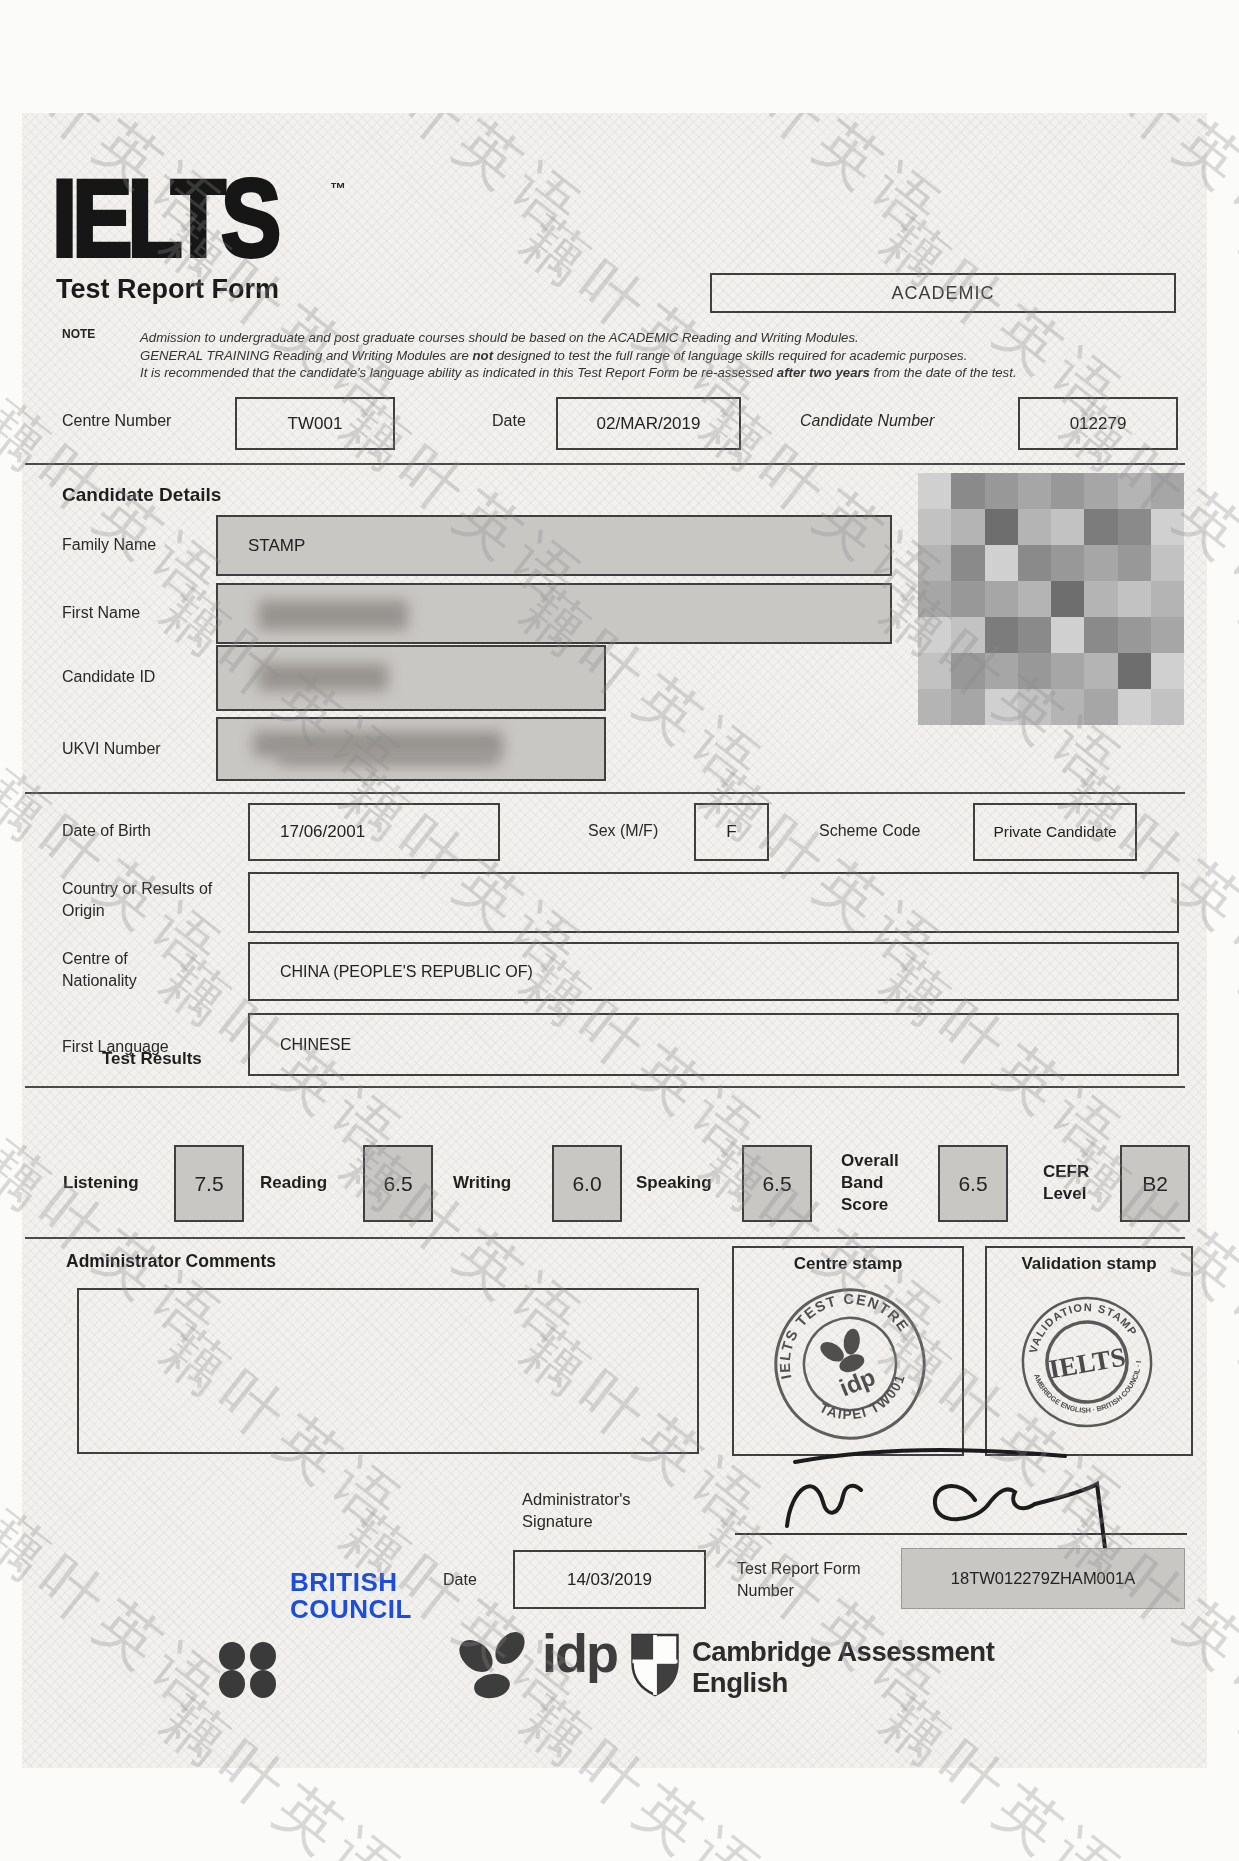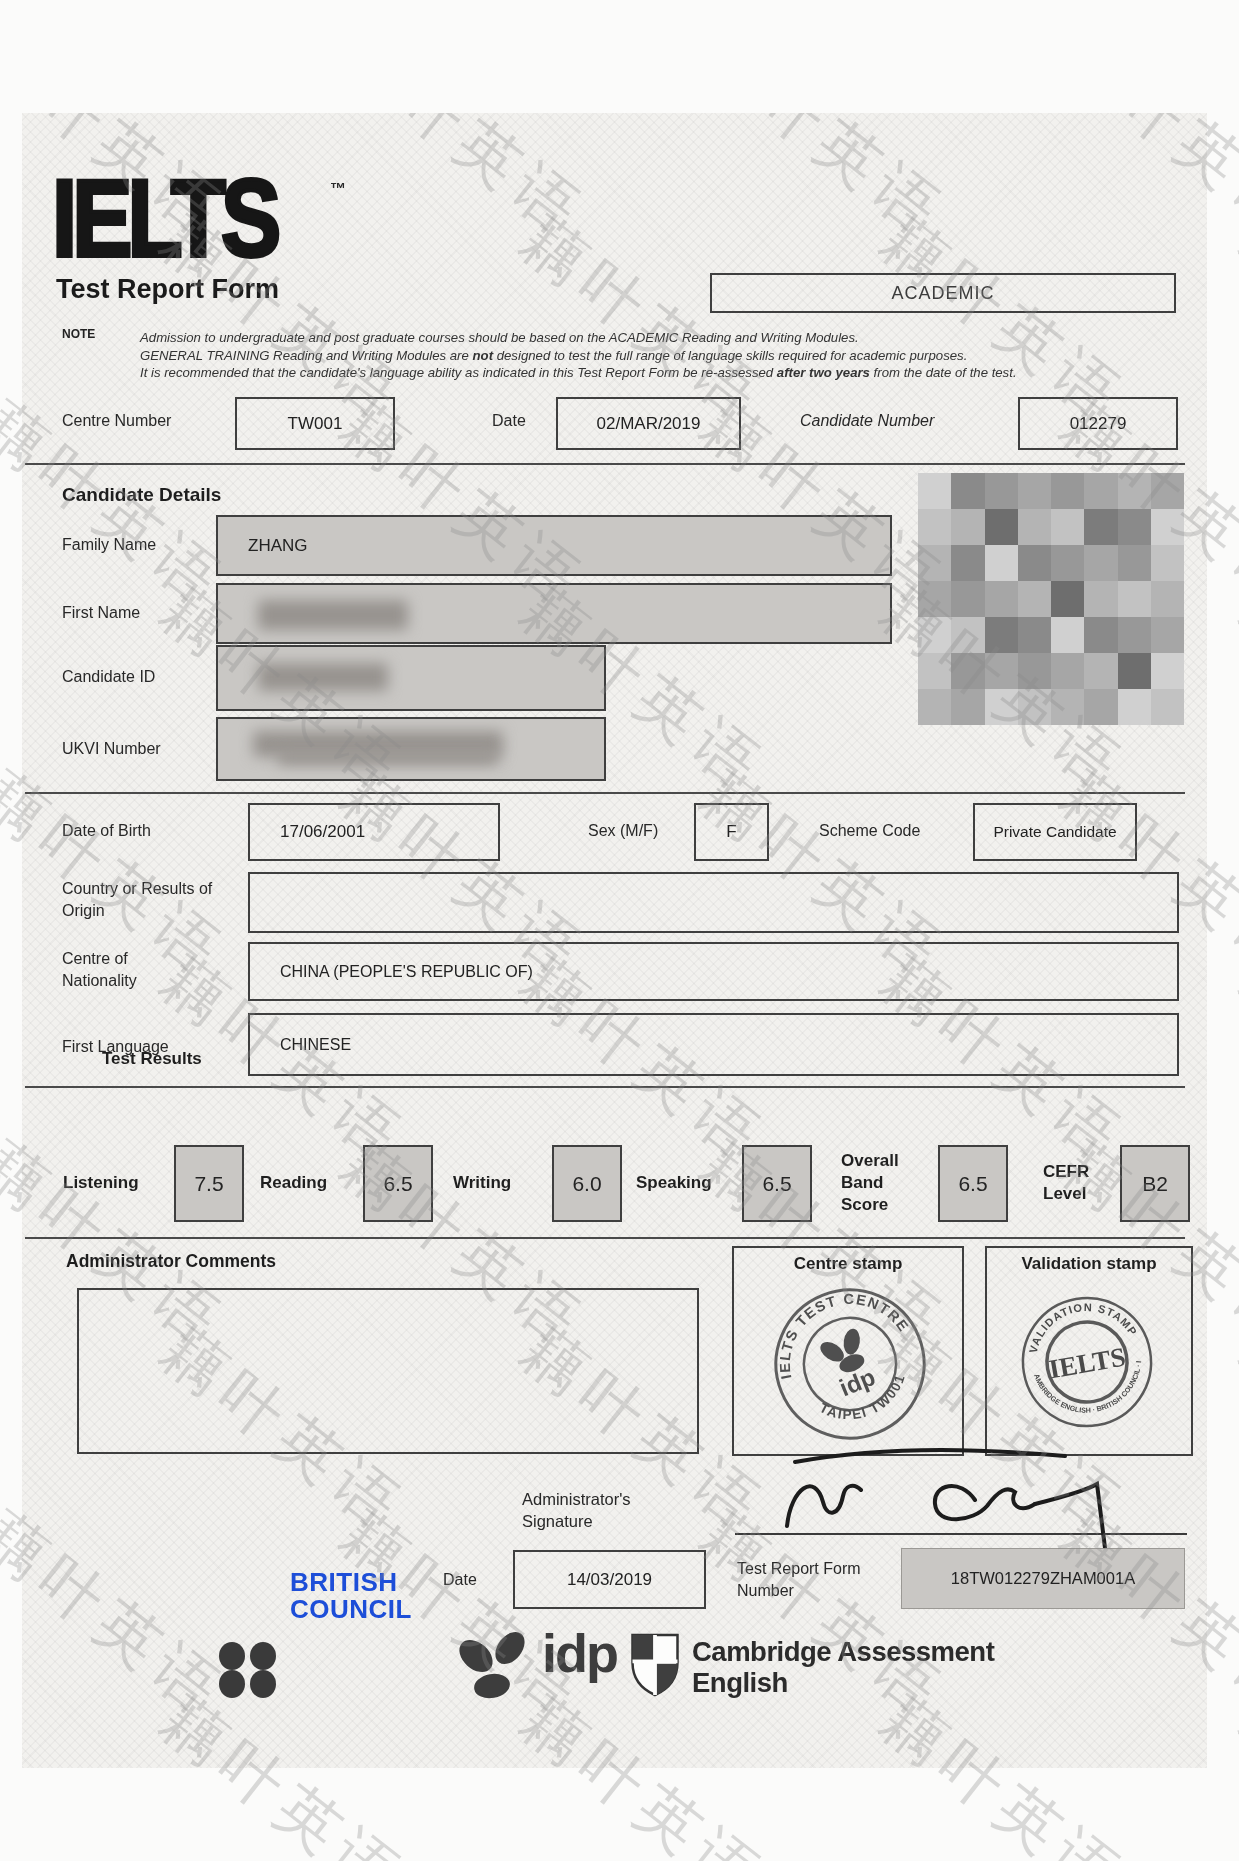--- a/index.html
+++ b/index.html
@@ -147,21 +147,21 @@
     <div id="centre-number-box" class="box">TW001</div>
     <div id="date-label" class="label">Date</div>
     <div id="date-box" class="box">02/MAR/2019</div>
     <div id="candidate-number-label" class="label">Candidate Number</div>
     <div id="candidate-number-box" class="box">012279</div>
     <div id="rule1" class="rule"></div>
 
     <div id="candidate-details-heading" class="heading">Candidate Details</div>
 
     <div id="family-name-label" class="label">Family Name</div>
-    <div id="family-name-box" class="box gray left-text">ZHANG</div>
+    <div id="family-name-box" class="box gray left-text">STAMP</div>
 
     <div id="first-name-label" class="label">First Name</div>
     <div id="first-name-box" class="box gray">
       <div class="blur-blob" style="left:40px;top:15px;width:150px;height:30px;"></div>
     </div>
 
     <div id="candidate-id-label" class="label">Candidate ID</div>
     <div id="candidate-id-box" class="box gray">
       <div class="blur-blob" style="left:40px;top:16px;width:130px;height:28px;"></div>
     </div>

